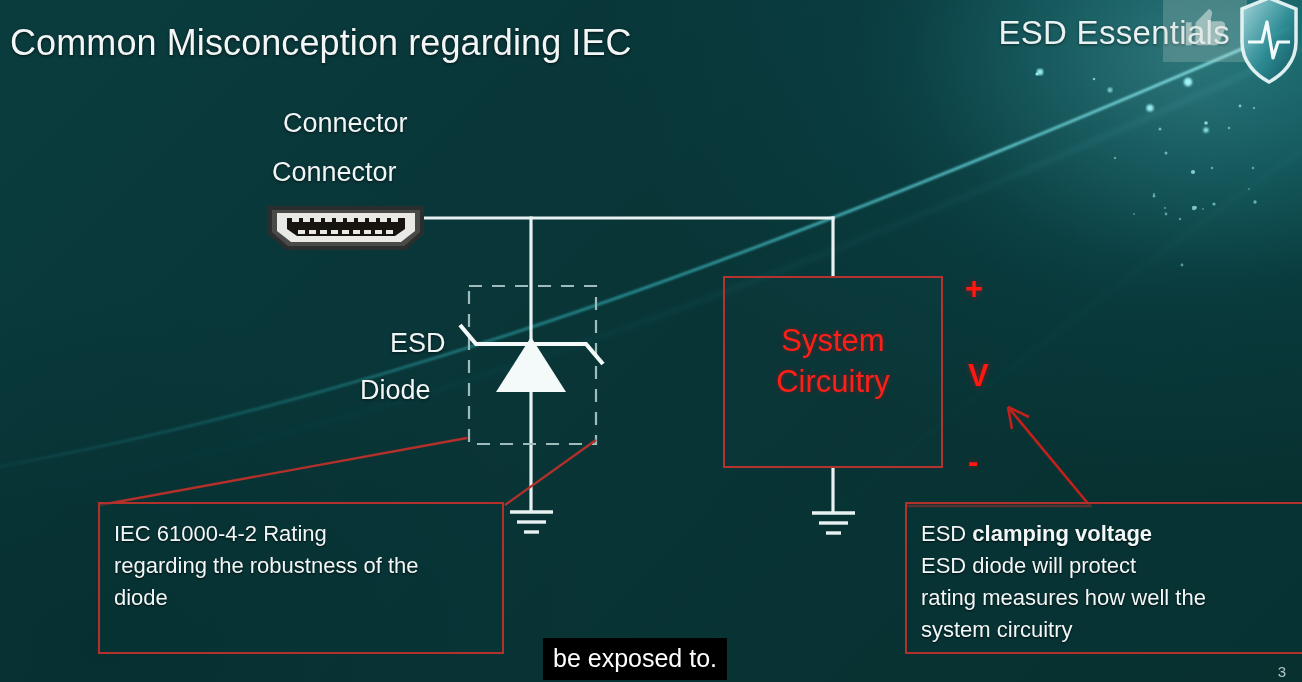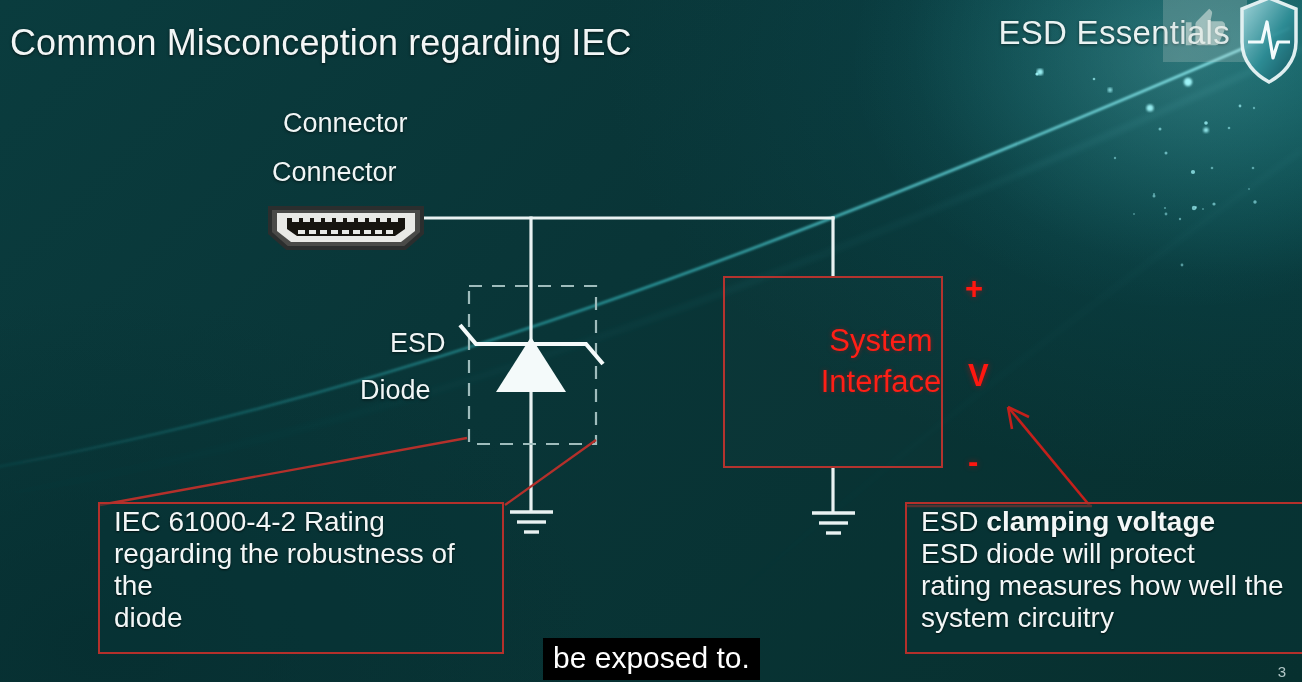--- a/index.html
+++ b/index.html
@@ -57,51 +57,51 @@
   #connector { position:absolute; left:265px; top:203px; width:162px; height:50px; }
 
   
   #sysbox {
     position:absolute; left:723px; top:276px; width:220px; height:192px;
     border:2px solid #b4332e; background:rgba(255,255,255,0.012);
   }
   #sysbox-text {
     position:absolute; left:723px; top:320px; width:220px;
     text-align:center; color:#ff1f16; font-size:31px; line-height:41px;
-    font-weight:400; text-shadow:0 0 5px rgba(255,0,0,0.35);margin-left:48px;
+    font-weight:400; text-shadow:0 0 5px rgba(255,0,0,0.35);
   }
 
   
   .polar {
     position:absolute; color:#ff1710; font-weight:bold;
     font-size:31px; text-shadow:0 0 6px rgba(255,0,0,0.45);
   }
   #plus  { left:965px; top:271px; }
   #vlab  { left:968px; top:358px; }
   #minus { left:968px; top:444px; }
 
   
   .callout {
     position:absolute;
     border:2px solid #b4302b;
     background:rgba(8,52,54,0.55);
     color:#f2f7f7;
-    font-size:28px; line-height:32px;
-    padding:2px 14px 12px 14px;
+    font-size:22px; line-height:32px;
+    padding:14px 14px 12px 14px;
     text-shadow:0 1px 2px rgba(0,0,0,0.75);
   }
   #callout-left  { left:98px; top:502px; width:406px; height:152px; }
   #callout-right { left:905px; top:502px; width:442px; height:152px; }
   .callout b { font-weight:bold; }
 
   
   #caption {
     position:absolute; left:543px; top:638px;
     background:#000; color:#fff;
-    font-size:30px; line-height:36px; padding:2px 10px 4px 10px;
+    font-size:25px; line-height:36px; padding:2px 10px 4px 10px;
     white-space:nowrap;
   }
 
   #pageno {
     position:absolute; right:16px; bottom:2px;
     color:#cfe0e0; font-size:15px; opacity:0.85;
   }
 </style>
 </head>
 <body>
@@ -257,21 +257,21 @@
   </svg>
 
   <div class="lbl" id="iface-l1">Connector</div>
   <div class="lbl" id="iface-l2">Connector</div>
   <div class="lbl" id="esd-l1">ESD</div>
   <div class="lbl" id="esd-l2">Diode</div>
 
   <div id="sysbox"></div>
   <div id="sysbox-text">
     <div>System</div>
-    <div>Interface</div>
+    <div>Circuitry</div>
   </div>
 
   <div class="polar" id="plus">+</div>
   <div class="polar" id="vlab">V</div>
   <div class="polar" id="minus">-</div>
 
   <div class="callout" id="callout-left">
     <div>IEC 61000-4-2 Rating</div>
     <div>regarding the robustness of the</div>
     <div>diode</div>

